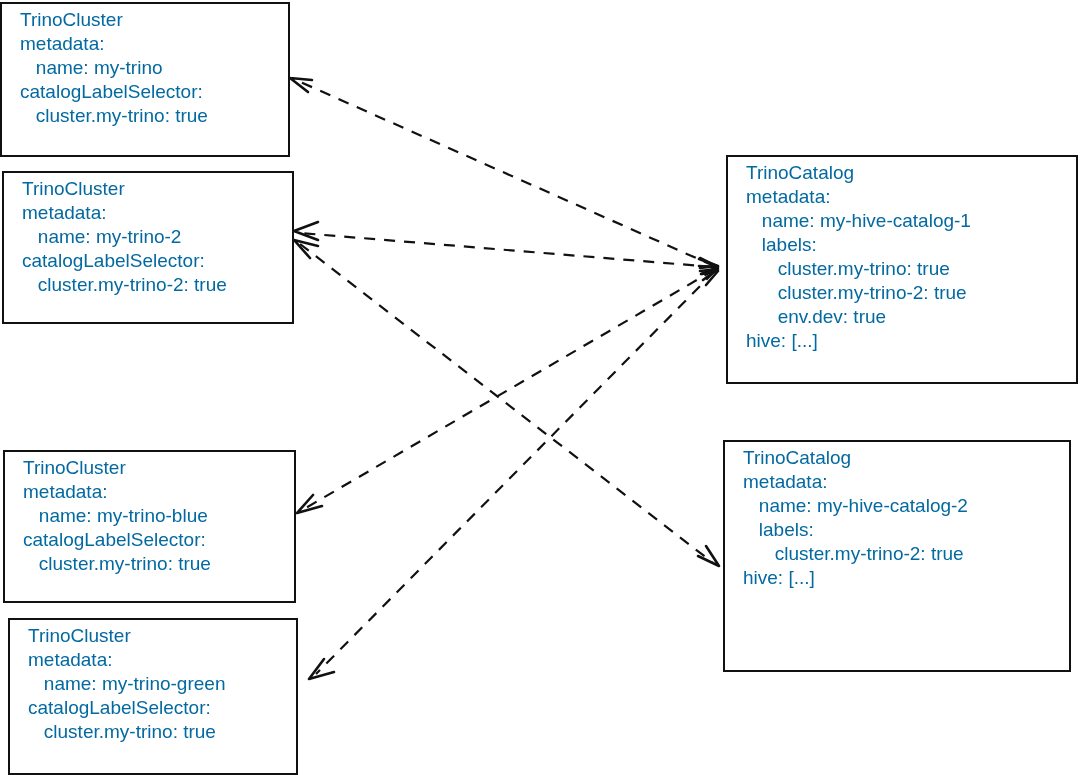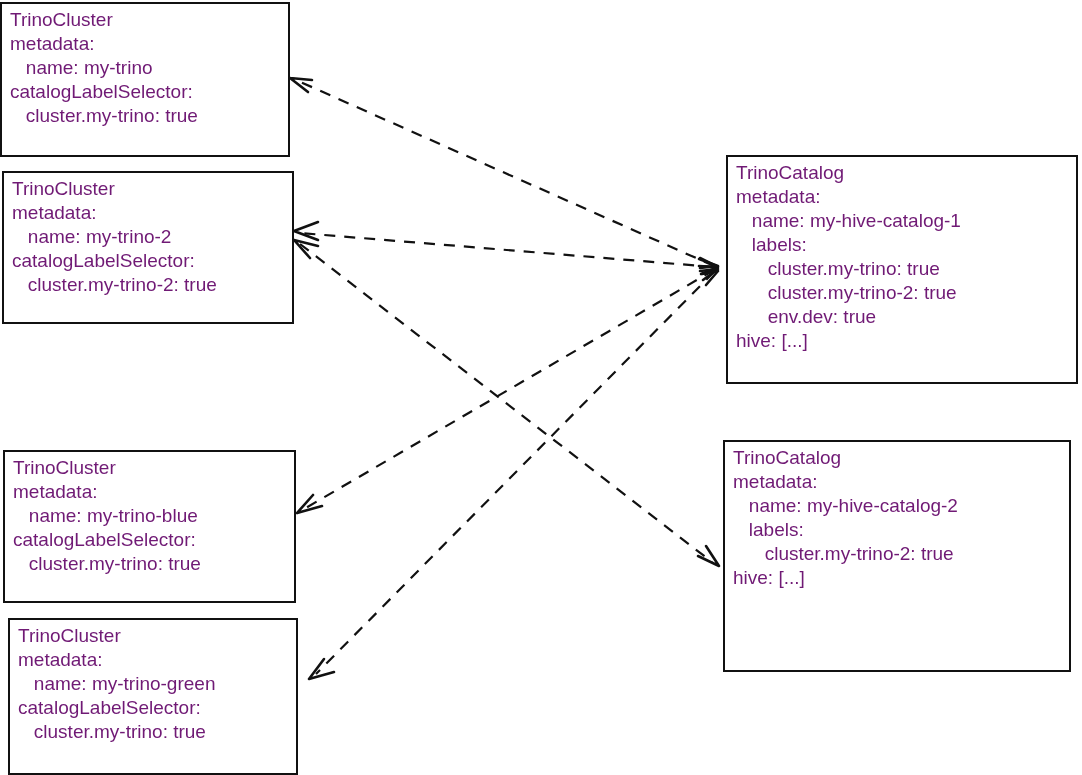--- a/index.html
+++ b/index.html
@@ -17,26 +17,26 @@
   }
   .node {
     position: absolute;
     box-sizing: border-box;
     background: #ffffff;
     border: 2px solid #111111;
     z-index: 3;
   }
   .node-text {
     position: absolute;
-    left: 8px;
+    left: 18px;
     top: 4px;
     font-family: "Liberation Sans", sans-serif;
     font-size: 19px;
     line-height: 24px;
-    color: #701a75;
+    color: #0369a1;
     white-space: pre;
     letter-spacing: 0px;
   }
   .edges {
     position: absolute;
     left: 0;
     top: 0;
     width: 1082px;
     height: 775px;
     z-index: 1;

